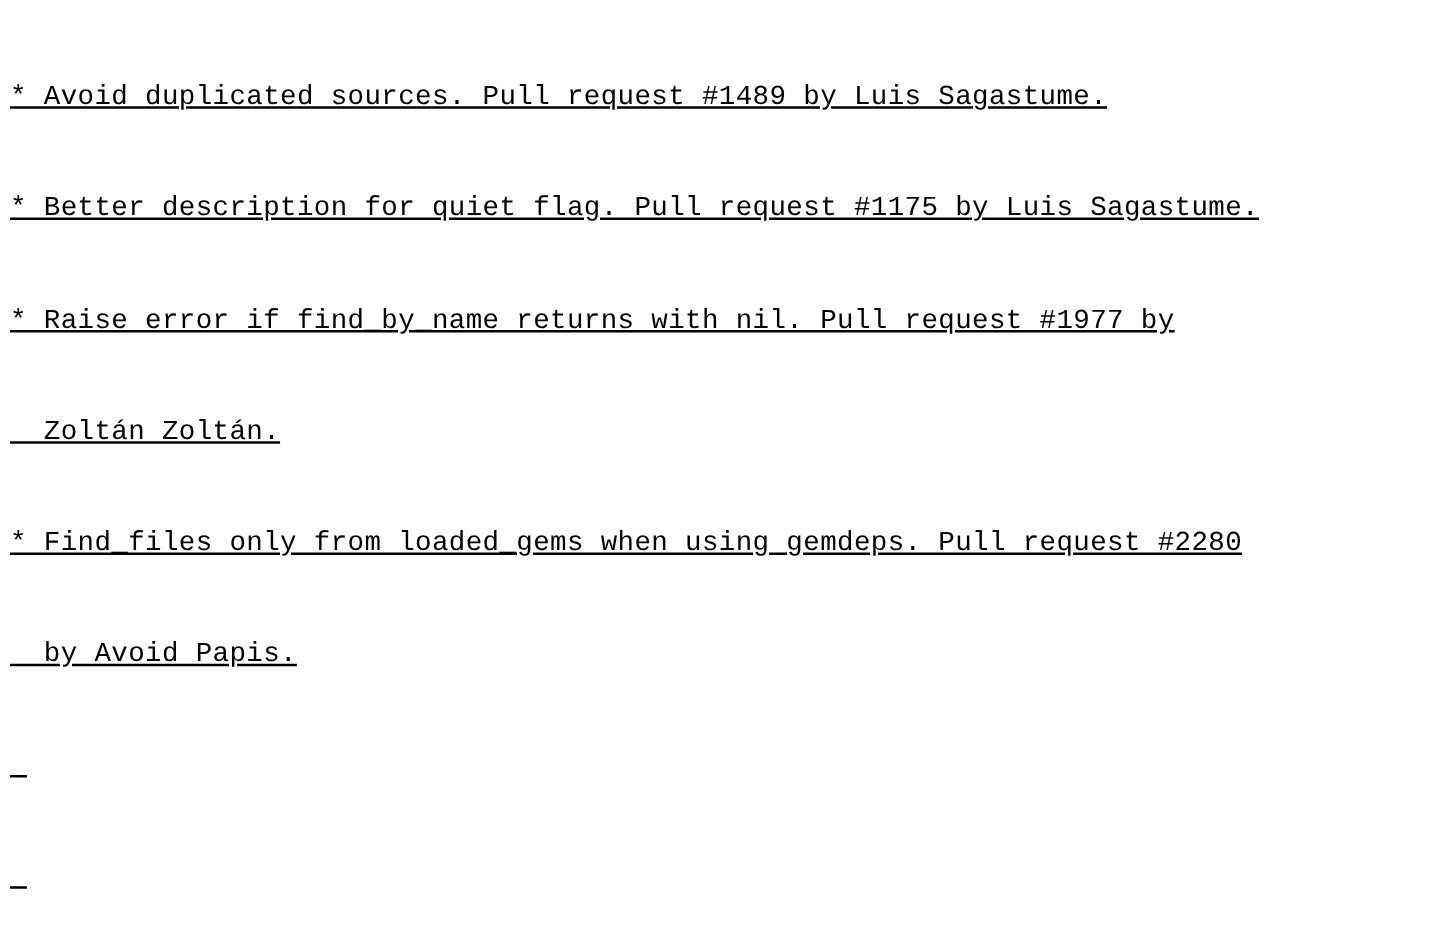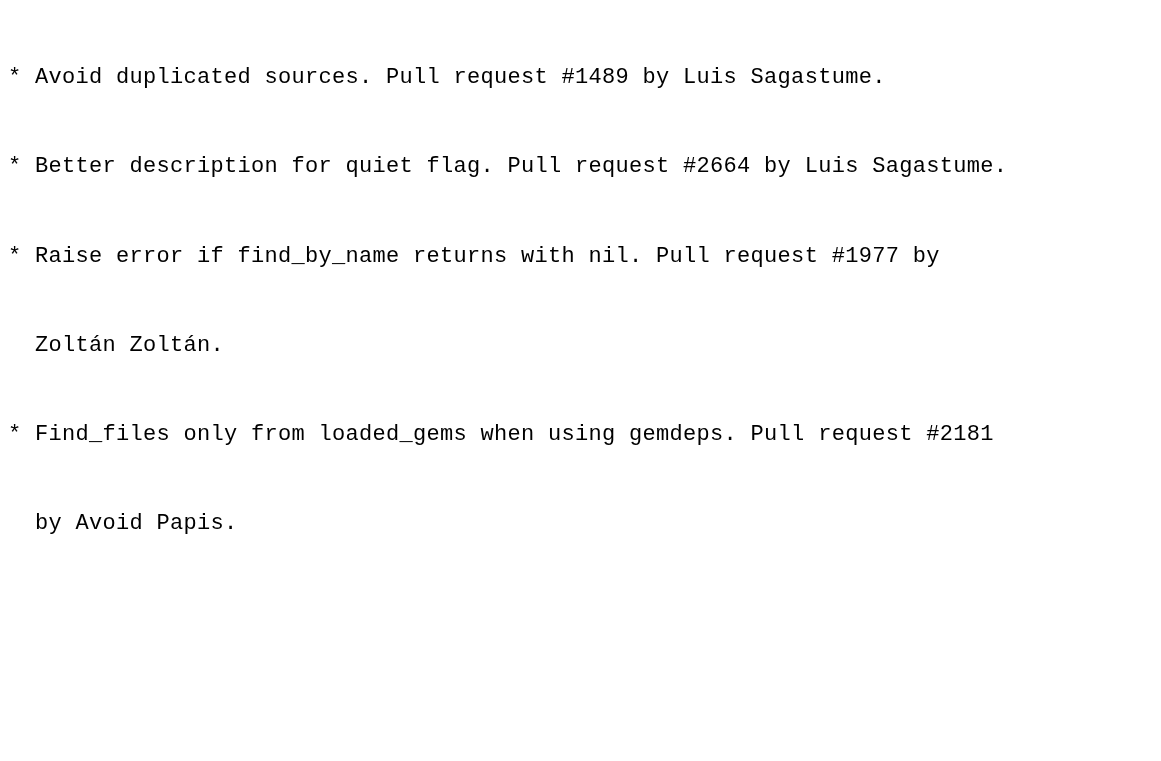--- a/index.html
+++ b/index.html
@@ -17,31 +17,32 @@
       width: 1161px;
       height: 761px;
       overflow: hidden;
       letter-spacing: 0.3px;
     }
     .terminal {
       white-space: pre;
     }
     .line {
       display: block;
+      text-decoration: underline;
     }
   </style>
 </head>
 <body>
 
 <div class="terminal">
   <span class="line">* Avoid duplicated sources. Pull request #1489 by Luis Sagastume.</span>
-  <span class="line">* Better description for quiet flag. Pull request #2664 by Luis Sagastume.</span>
+  <span class="line">* Better description for quiet flag. Pull request #1175 by Luis Sagastume.</span>
   <span class="line">* Raise error if find_by_name returns with nil. Pull request #1977 by</span>
   <span class="line">  Zoltán Zoltán.</span>
-  <span class="line">* Find_files only from loaded_gems when using gemdeps. Pull request #2181</span>
+  <span class="line">* Find_files only from loaded_gems when using gemdeps. Pull request #2280</span>
   <span class="line">  by Avoid Papis.</span>
   <span class="line">&nbsp;</span>
   <span class="line">&nbsp;</span>
   
   
   
   
   
   
   

